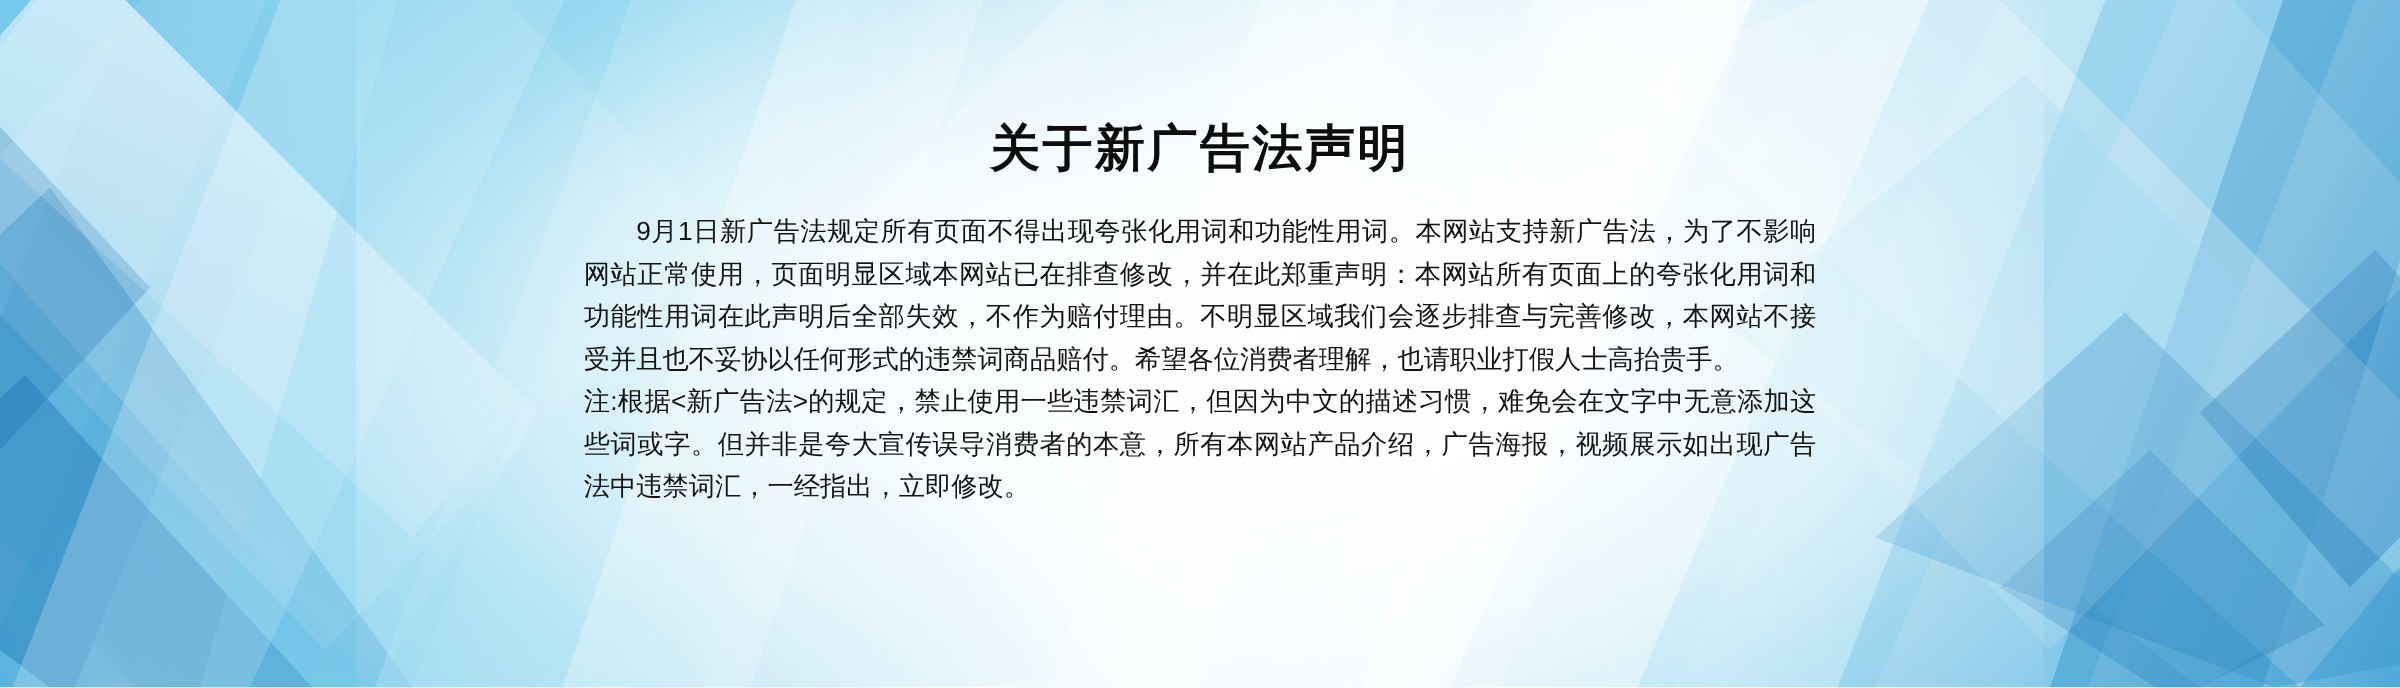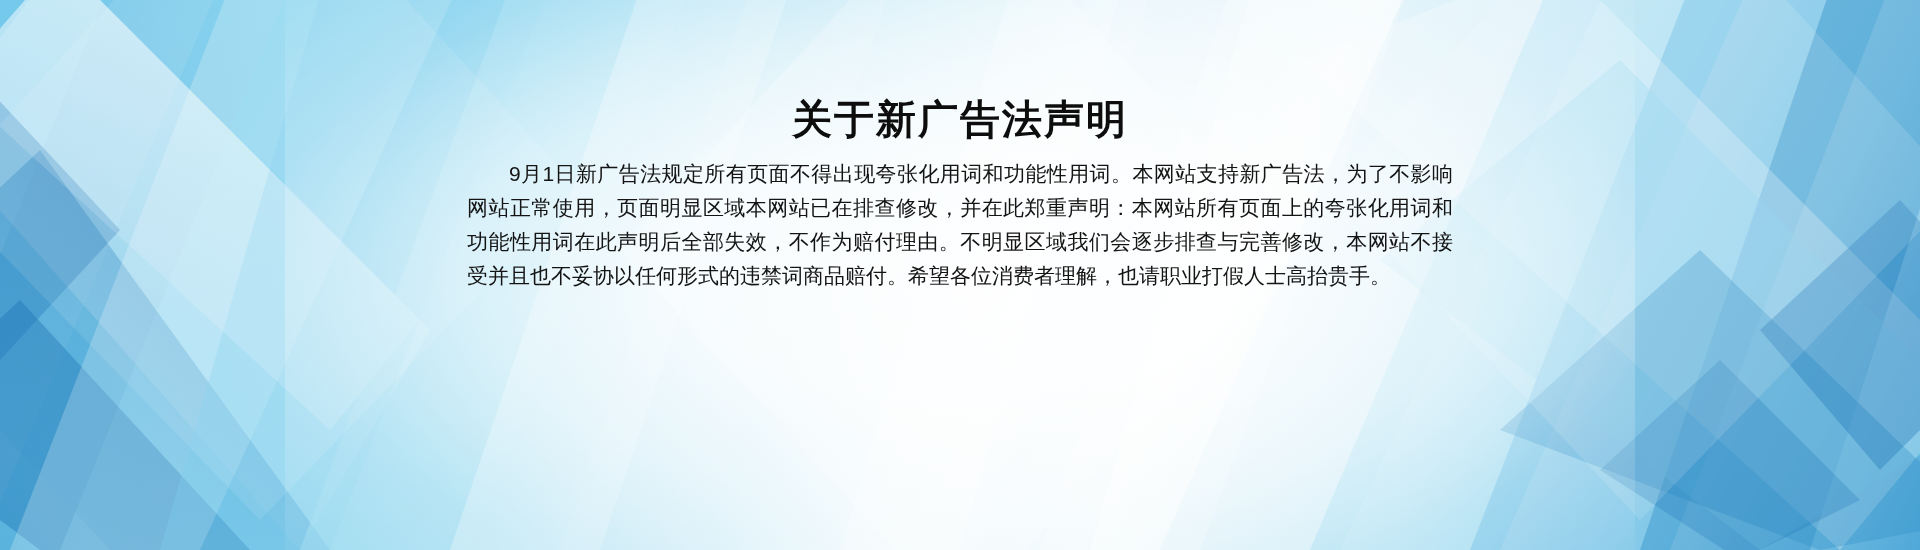--- a/index.html
+++ b/index.html
@@ -62,21 +62,21 @@
     margin-top: 95px;
     font-size: 40px;
     font-weight: bold;
     line-height: 1.2;
     color: #0d0d0d;
     letter-spacing: 2px;
     text-align: center;
   }
 
   .statement-body {
-    margin-top: 14px;
+    margin-top: 26px;
     width: 986px;
     color: #141414;
     font-size: 21px;
     line-height: 34px;
     text-align: justify;
     text-justify: inter-ideograph;
   }
 
   .statement-body p { margin: 0; }
   .statement-body p.indented { text-indent: 2em; }
@@ -148,16 +148,17 @@
     </svg>
     <div class="center-glow"></div>
   </div>
 
   <div class="content">
 
     <h1 class="page-title">关于新广告法声明</h1>
 
     <div class="statement-body">
       <p class="indented">9月1日新广告法规定所有页面不得出现夸张化用词和功能性用词。本网站支持新广告法，为了不影响网站正常使用，页面明显区域本网站已在排查修改，并在此郑重声明：本网站所有页面上的夸张化用词和功能性用词在此声明后全部失效，不作为赔付理由。不明显区域我们会逐步排查与完善修改，本网站不接受并且也不妥协以任何形式的违禁词商品赔付。希望各位消费者理解，也请职业打假人士高抬贵手。</p>
+      <p>注:根据&lt;新广告法&gt;的规定，禁止使用一些违禁词汇，但因为中文的描述习惯，难免会在文字中无意添加这些词或字。但并非是夸大宣传误导消费者的本意，所有本网站产品介绍，广告海报，视频展示如出现广告法中违禁词汇，一经指出，立即修改。</p>
     </div>
 
   </div>
 </div>
 
 </body></html>

